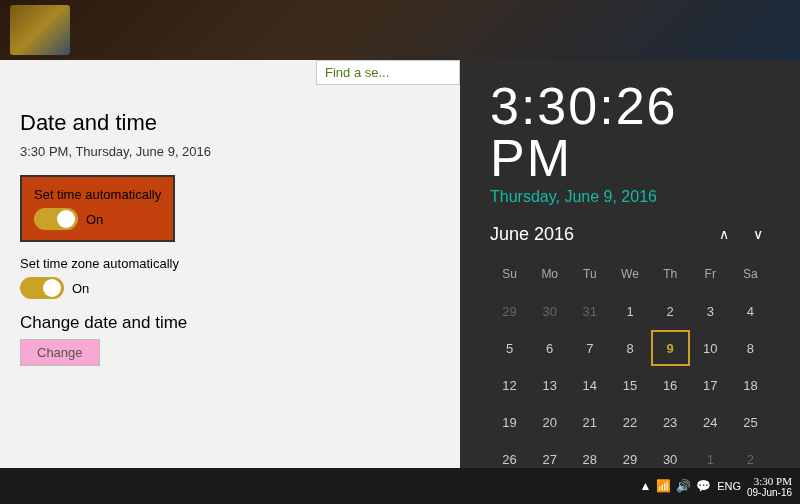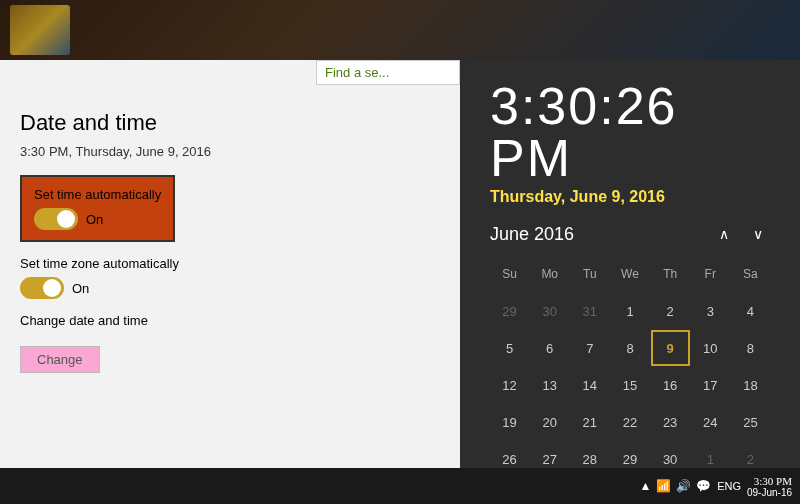--- a/index.html
+++ b/index.html
@@ -125,23 +125,23 @@
       align-items: center;
       gap: 8px;
       margin-top: 4px;
     }
 
     .change-section {
       margin-bottom: 10px;
     }
 
     .change-label {
-      font-size: 13px;
+      font-size: 17px;
       color: #000;
-      margin-bottom: 18px;
+      margin-bottom: 6px;
     }
 
     .change-btn {
       background: #f9a8d4;
       border: 1px solid #bbb;
       padding: 5px 16px;
       font-size: 13px;
       color: #555;
       cursor: pointer;
     }
@@ -159,23 +159,22 @@
       font-size: 52px;
       font-weight: 200;
       color: white;
       letter-spacing: 2px;
       line-height: 1;
       margin-bottom: 4px;
     }
 
     .clock-date {
       font-size: 16px;
-      color: #fde047;
+      color: #14b8a6;
       margin-bottom: 16px;
-      font-weight: bold;
     }
 
     .calendar-header {
       display: flex;
       align-items: center;
       justify-content: space-between;
       margin-bottom: 10px;
     }
 
     .calendar-month {

